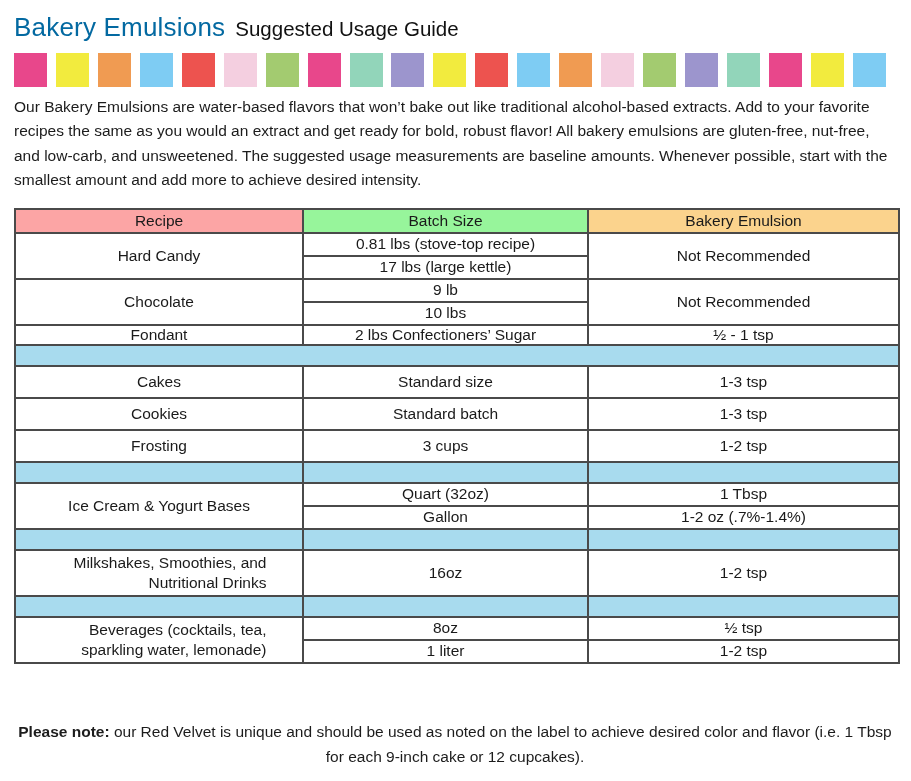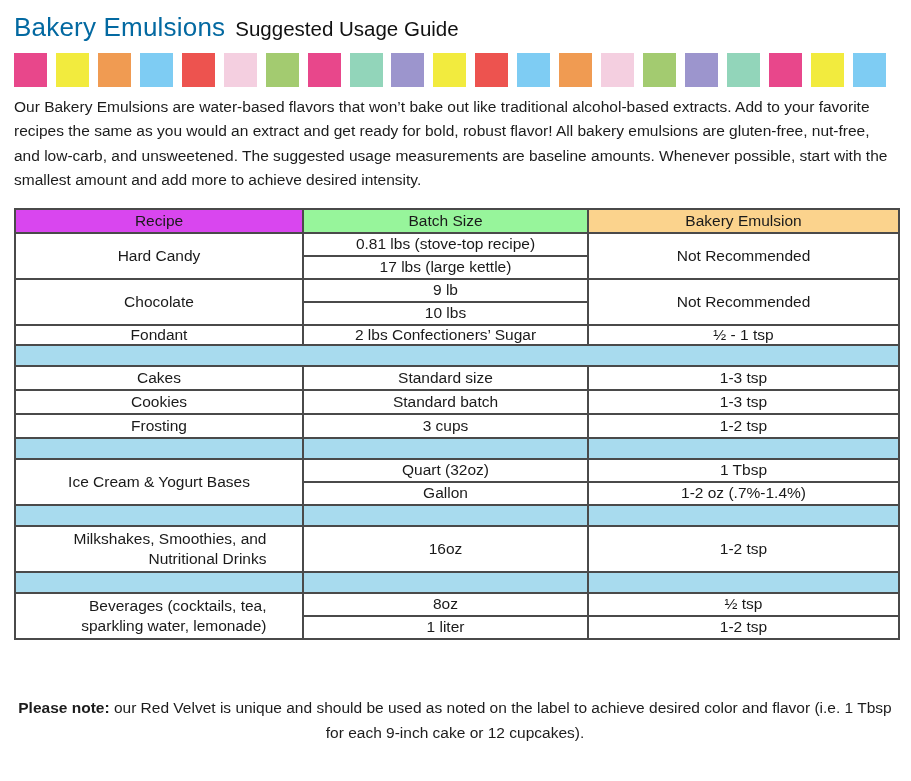--- a/index.html
+++ b/index.html
@@ -49,21 +49,21 @@
     border: 2px solid #4a4a4a;
     text-align: center;
     vertical-align: middle;
     font-size: 15.5px;
     font-weight: 400;
     color: #1a1a1a;
     padding: 0 4px;
   }
   tr.hdr td   { height: 24px; }
   tr.sub td   { height: 23px; }
-  tr.plain td { height: 24px; }
+  tr.plain td { height: 32px; }
   tr.tall td  { height: 15px; }
   tr.sep td   { height: 21px; }
   tr.twoline td { height: 46px; }
   td.wrap span { display: inline-block; max-width: 215px; line-height: 1.28; text-align: right; }
   td.small { font-size: 14px; }
 
   
   .note {
     margin-top: 56px;
     width: 882px;
@@ -110,21 +110,21 @@
   <p class="intro">Our Bakery Emulsions are water-based flavors that won’t bake out like traditional alcohol-based extracts. Add to your favorite recipes the same as you would an extract and get ready for bold, robust flavor! All bakery emulsions are gluten-free, nut-free, and low-carb, and unsweetened. The suggested usage measurements are baseline amounts. Whenever possible, start with the smallest amount and add more to achieve desired intensity.</p>
 
   <table class="usage">
     <colgroup>
         <col class="c1">
         <col class="c2">
         <col class="c3">
       </colgroup>
     <tbody>
       <tr class="hdr">
-        <td style="background: #d946ef;">Recipe</td>
+        <td style="background: #fca5a5;">Recipe</td>
         <td style="background: rgb(151, 245, 155);">Batch Size</td>
         <td style="background: rgb(251, 211, 141);">Bakery Emulsion</td>
       </tr>
 
       <tr class="sub">
         <td rowspan="2">Hard Candy</td>
         <td>0.81 lbs (stove-top recipe)</td>
         <td rowspan="2">Not Recommended</td>
       </tr>
       <tr class="sub">

